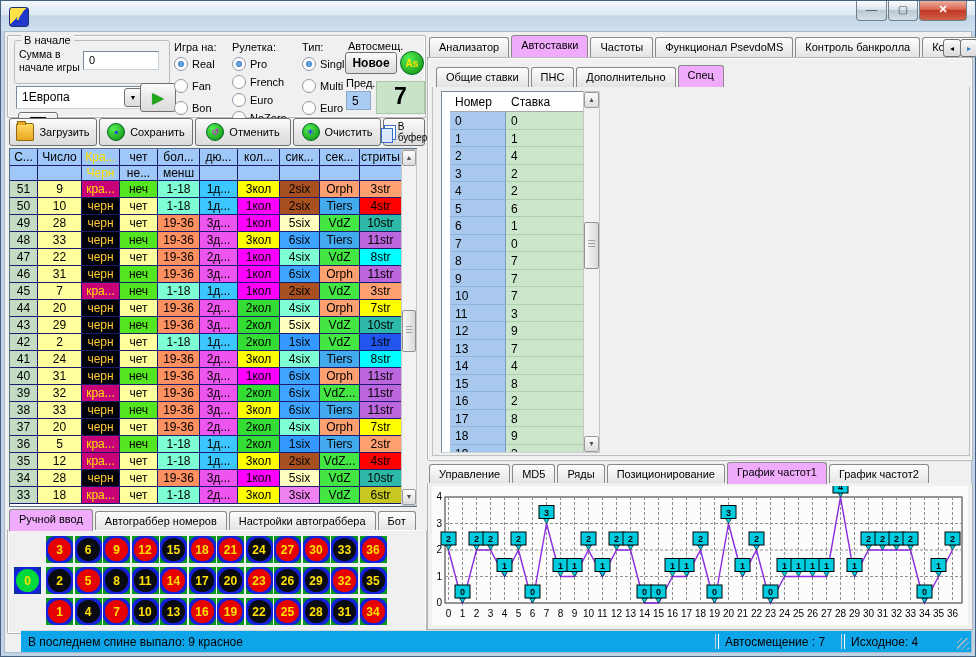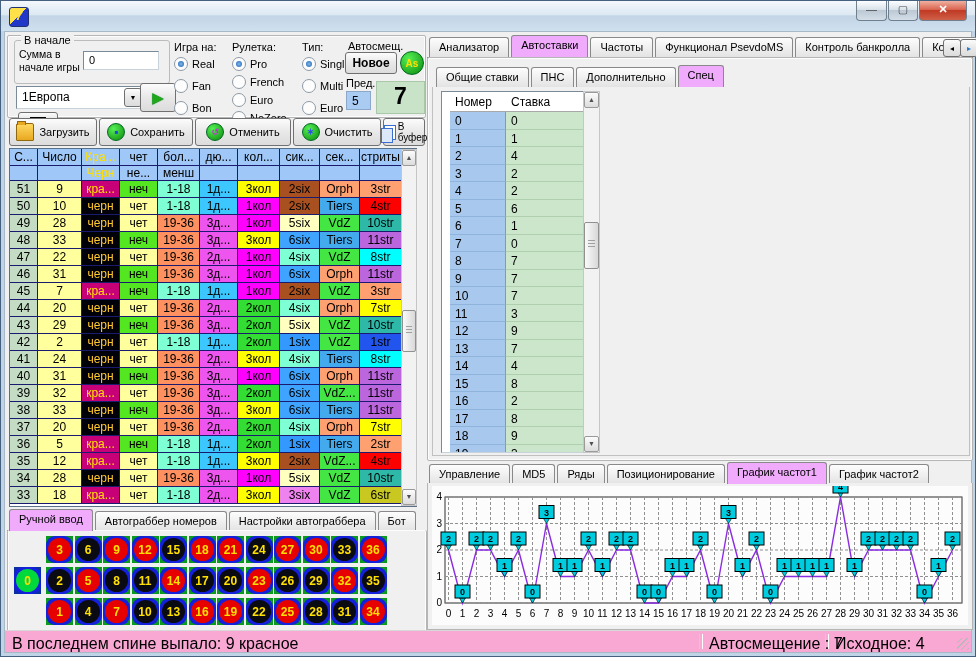--- a/index.html
+++ b/index.html
@@ -68,21 +68,21 @@
     box-shadow:0 3px 0 #A0A0A0,0 -3px 0 #A0A0A0;}
   
   .rbtn{position:absolute;width:27px;height:27px;background:#0B9A1E;}
   .rsq{position:absolute;inset:0;background:#1420DC;border-radius:9px;}
   .rc{position:absolute;inset:2px;border-radius:50%;display:flex;align-items:center;justify-content:center;
     color:#FFE000;font-weight:bold;font-size:12px;}
   
   .brow{display:flex;box-sizing:border-box;height:17.5px;}
   .bcell{box-sizing:border-box;font-size:12px;padding:2px 0 0 5px;overflow:hidden;}
   
-  #statusbar{position:absolute;left:0;right:0;bottom:0;height:21px;background:#f9a8d4;border-top:1px solid #D8D8D8;font-size:16px;}
+  #statusbar{position:absolute;left:16px;right:0;bottom:0;height:21px;background:#0ea5e9;border-top:1px solid #D8D8D8;font-size:12px;}
   .st-sep{position:absolute;top:3px;bottom:3px;width:2px;border-left:1px solid #CFCFCF;border-right:1px solid #FFF;}
   #grip{position:absolute;right:2px;bottom:2px;width:12px;height:12px;
     background:repeating-linear-gradient(135deg,transparent 0 3px,#B8B8B8 3px 4px);}
 </style>
 </head>
 <body>
 
 <div id="window">
   <div id="titlebar">
     <div id="app-icon">7</div>

